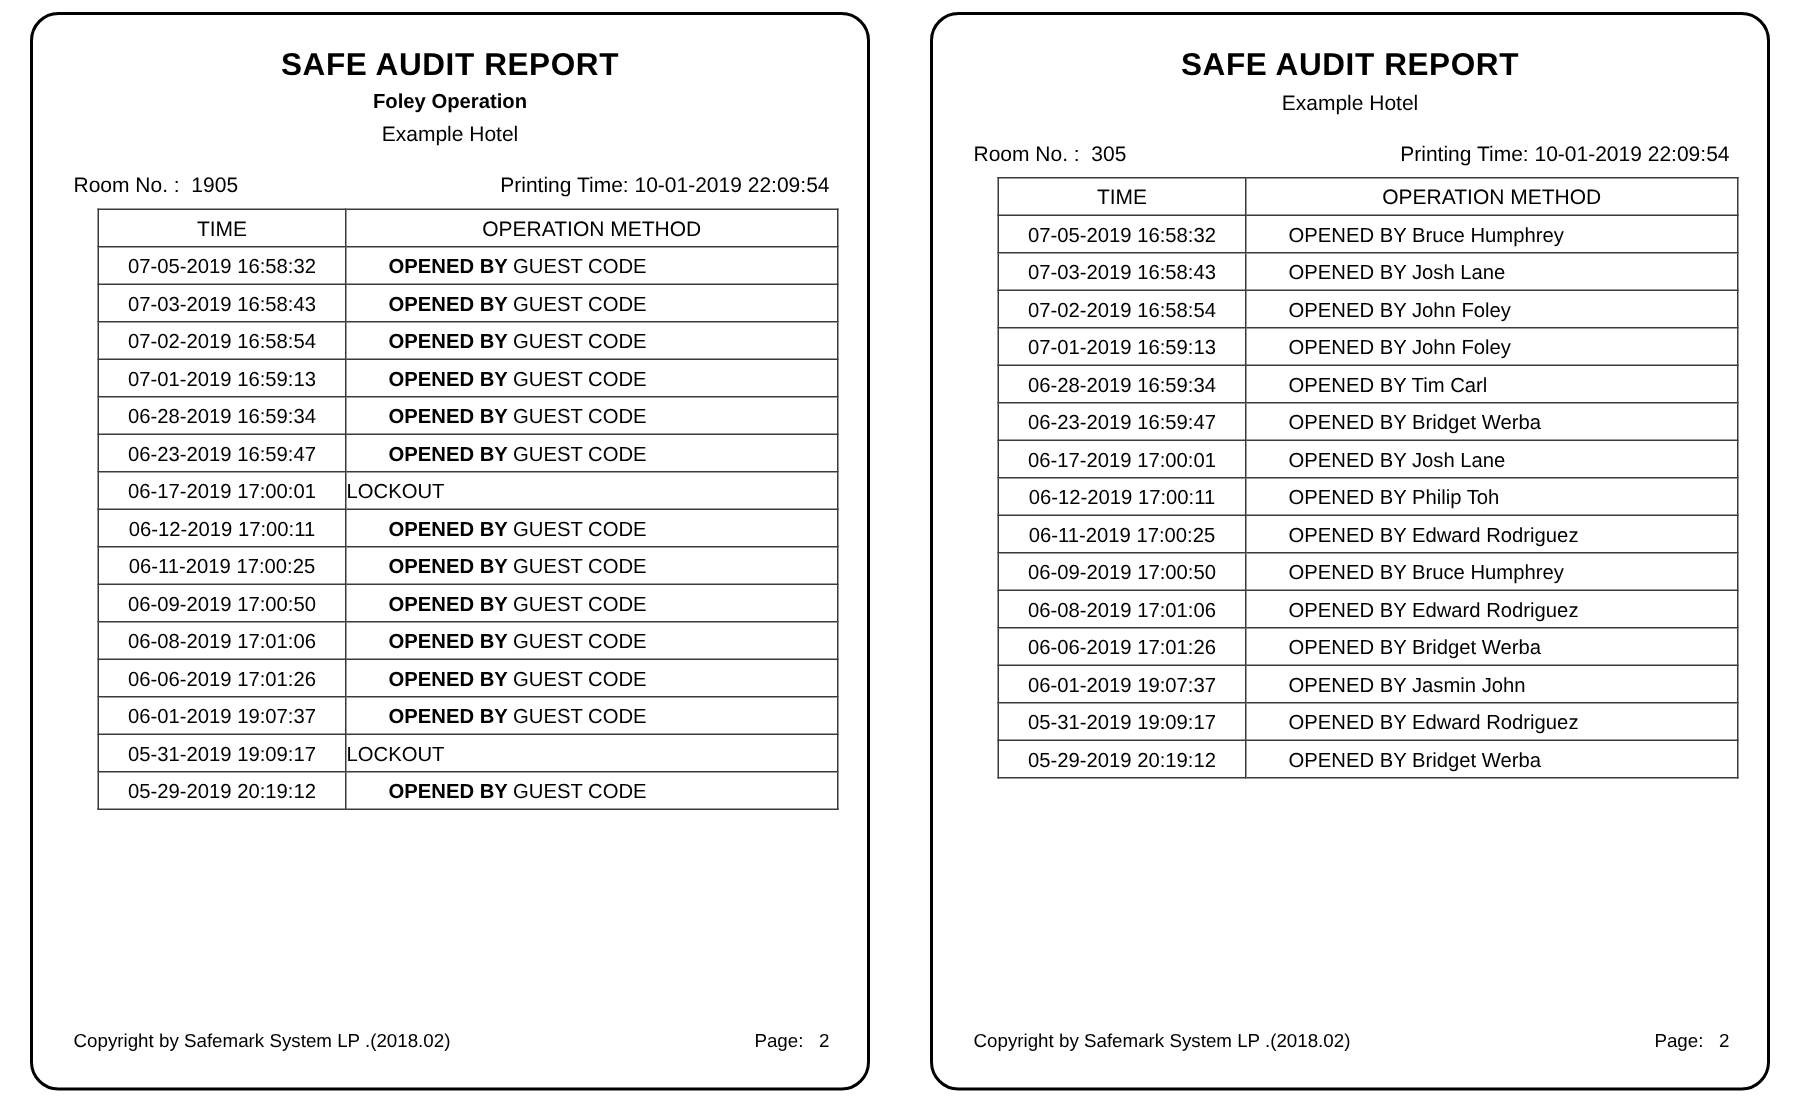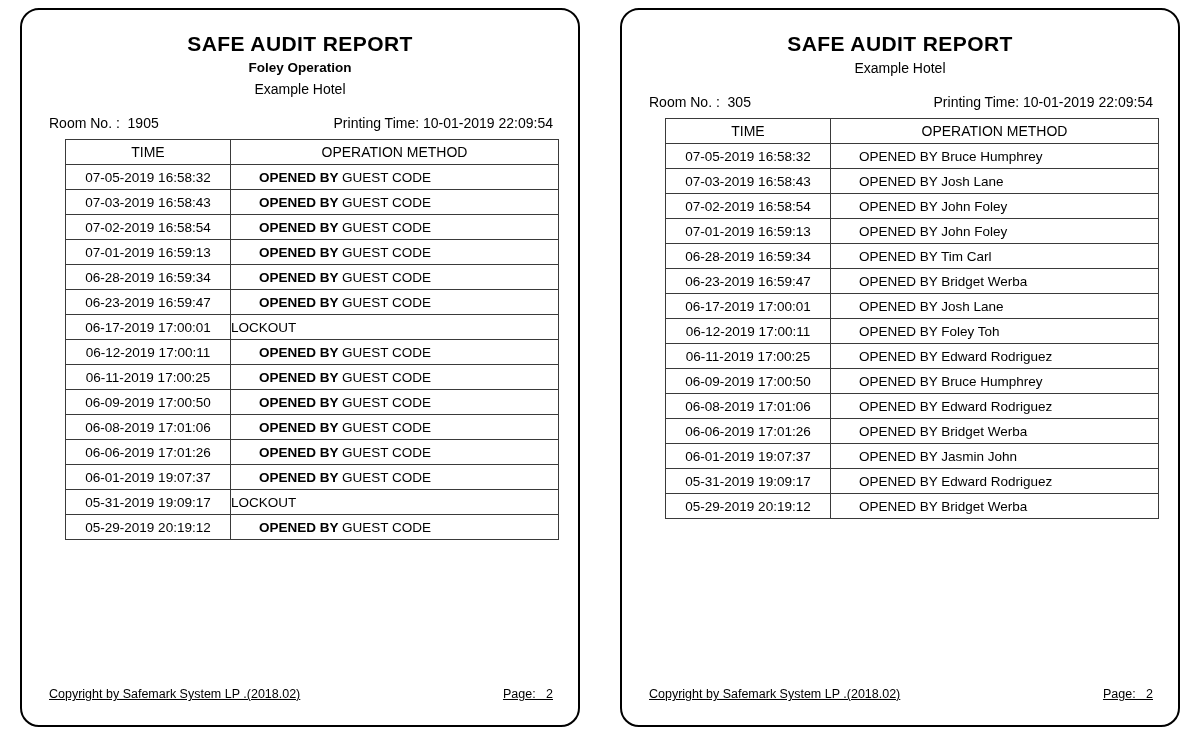--- a/index.html
+++ b/index.html
@@ -127,21 +127,20 @@
   .report-footer {
     position: absolute;
     left: 0;
     right: 0;
     bottom: 24px;
     padding: 0 25px 0 27px;
     display: flex;
     justify-content: space-between;
     align-items: flex-start;
     font-size: 12.5px;
-    text-decoration: underline;
   }
   .footer-page { white-space: pre; }
 </style>
 </head>
 <body>
 
 <div class="sheet">
 
   <div class="report-card left">
     <div class="card-inner">
@@ -288,21 +287,21 @@
               <tr>
                 <td class="cell-time">06-23-2019 16:59:47</td>
                 <td class="cell-method"><span class="method-prefix bold">OPENED BY </span><span class="method-value">Bridget Werba</span></td>
               </tr>
               <tr>
                 <td class="cell-time">06-17-2019 17:00:01</td>
                 <td class="cell-method"><span class="method-prefix bold">OPENED BY </span><span class="method-value">Josh Lane</span></td>
               </tr>
               <tr>
                 <td class="cell-time">06-12-2019 17:00:11</td>
-                <td class="cell-method"><span class="method-prefix bold">OPENED BY </span><span class="method-value">Foley Toh</span></td>
+                <td class="cell-method"><span class="method-prefix bold">OPENED BY </span><span class="method-value">Philip Toh</span></td>
               </tr>
               <tr>
                 <td class="cell-time">06-11-2019 17:00:25</td>
                 <td class="cell-method"><span class="method-prefix bold">OPENED BY </span><span class="method-value">Edward Rodriguez</span></td>
               </tr>
               <tr>
                 <td class="cell-time">06-09-2019 17:00:50</td>
                 <td class="cell-method"><span class="method-prefix bold">OPENED BY </span><span class="method-value">Bruce Humphrey</span></td>
               </tr>
               <tr>

